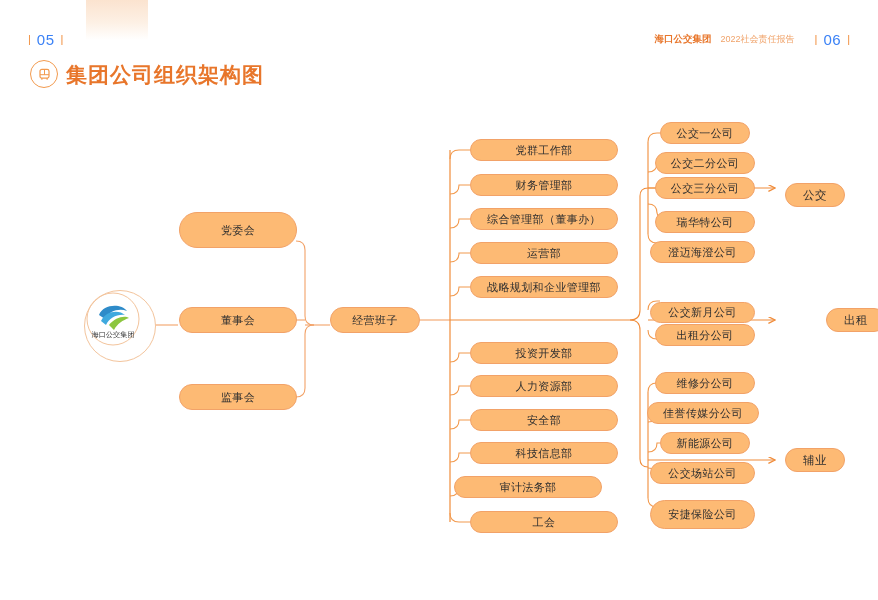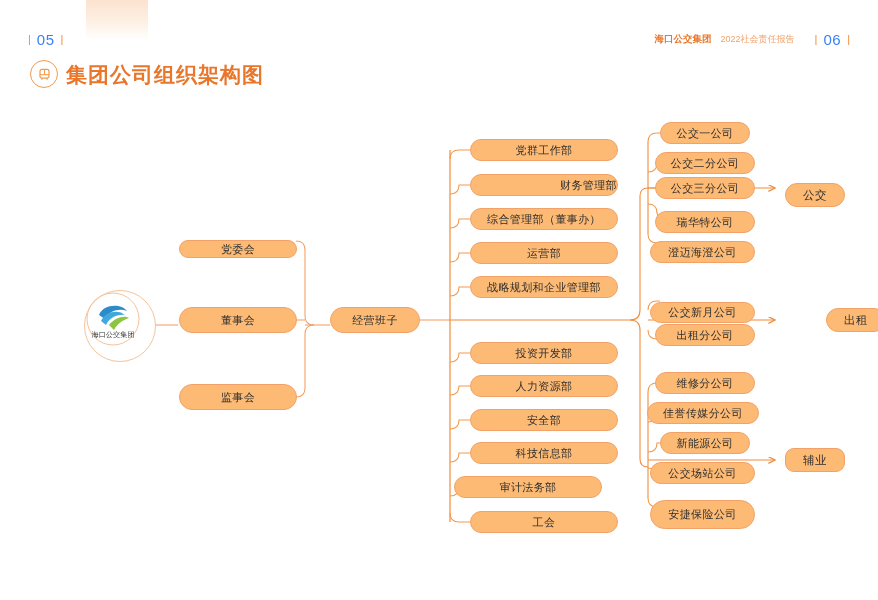--- a/index.html
+++ b/index.html
@@ -249,38 +249,38 @@
   <div class="logo">
     <svg width="56" height="56" viewBox="0 0 56 56">
       <circle cx="28" cy="28" r="26" fill="none" stroke="#F3C49C" stroke-width="1"></circle>
       <path d="M14,24 C18,13 36,12 42,20 C34,17 24,20 20,28 Z" fill="#2E8BC9"></path>
       <path d="M16,30 C20,20 34,18 40,24 C32,23 24,27 21,34 Z" fill="#3FA9DE"></path>
       <path d="M24,34 C30,26 40,24 44,27 C38,29 32,33 29,39 Z" fill="#8CC63F"></path>
       <text x="28" y="46" font-size="7.2" fill="#333333" text-anchor="middle" font-family="Liberation Sans, sans-serif">海口公交集团</text>
     </svg>
   </div>
 
-  <div class="node" style="left:179px; top:240px; width:118px; height:18px;">
+  <div class="node" style="left:179px; top:212px; width:118px; height:36px;">
     <span>党委会</span>
   </div>
   <div class="node" style="left:179px; top:307px; width:118px; height:26px;">
     <span>董事会</span>
   </div>
   <div class="node" style="left:179px; top:384px; width:118px; height:26px;">
     <span>监事会</span>
   </div>
 
   <div class="node" style="left:330px; top:307px; width:90px; height:26px;">
     <span>经营班子</span>
   </div>
 
   <div class="node mid" style="left:470px; top:139px; width:148px; height:22px;">
     <span>党群工作部</span>
   </div>
-  <div class="node mid" style="left:470px; top:174px; width:148px; height:22px;justify-content:flex-end;">
+  <div class="node mid" style="left:470px; top:174px; width:148px; height:22px;">
     <span>财务管理部</span>
   </div>
   <div class="node mid" style="left:470px; top:208px; width:148px; height:22px;">
     <span>综合管理部（董事办）</span>
   </div>
   <div class="node mid" style="left:470px; top:242px; width:148px; height:22px;">
     <span>运营部</span>
   </div>
   <div class="node mid" style="left:470px; top:276px; width:148px; height:22px;">
     <span>战略规划和企业管理部</span>
@@ -341,17 +341,17 @@
   </div>
   <div class="node" style="left:660px; top:432px; width:90px; height:22px;">
     <span>新能源公司</span>
   </div>
   <div class="node" style="left:650px; top:462px; width:105px; height:22px;">
     <span>公交场站公司</span>
   </div>
   <div class="node" style="left:650px; top:500px; width:105px; height:29px;">
     <span>安捷保险公司</span>
   </div>
-  <div class="node grp" style="left:785px; top:448px; width:60px; height:24px;border-radius:9px;">
+  <div class="node grp" style="left:785px; top:448px; width:60px; height:24px;">
     <span>辅业</span>
   </div>
 
 </div>
 
 </body></html>

